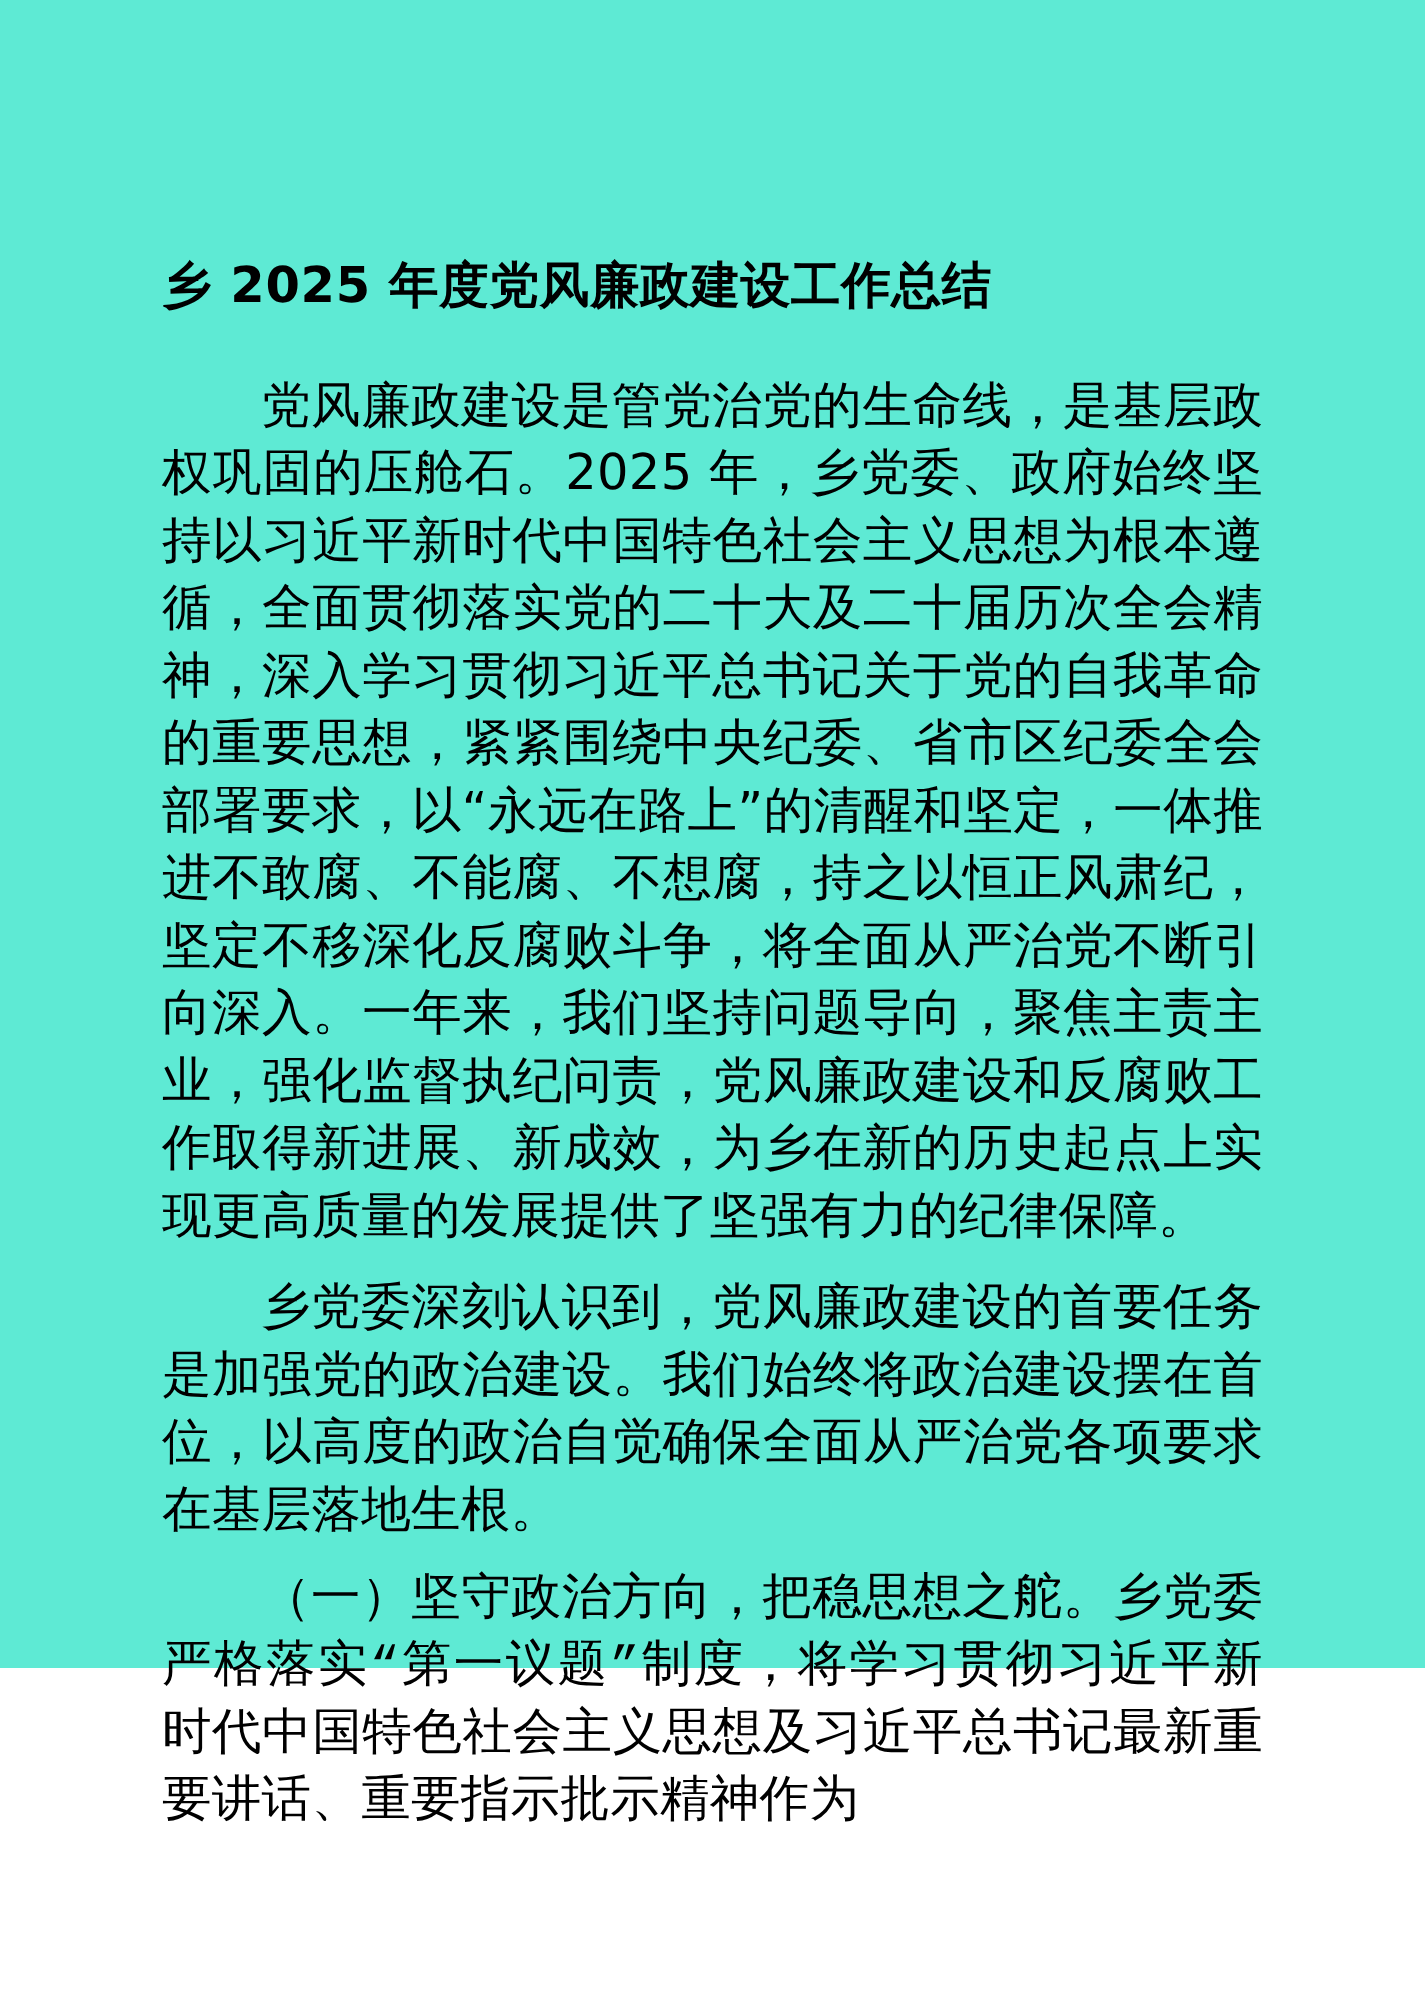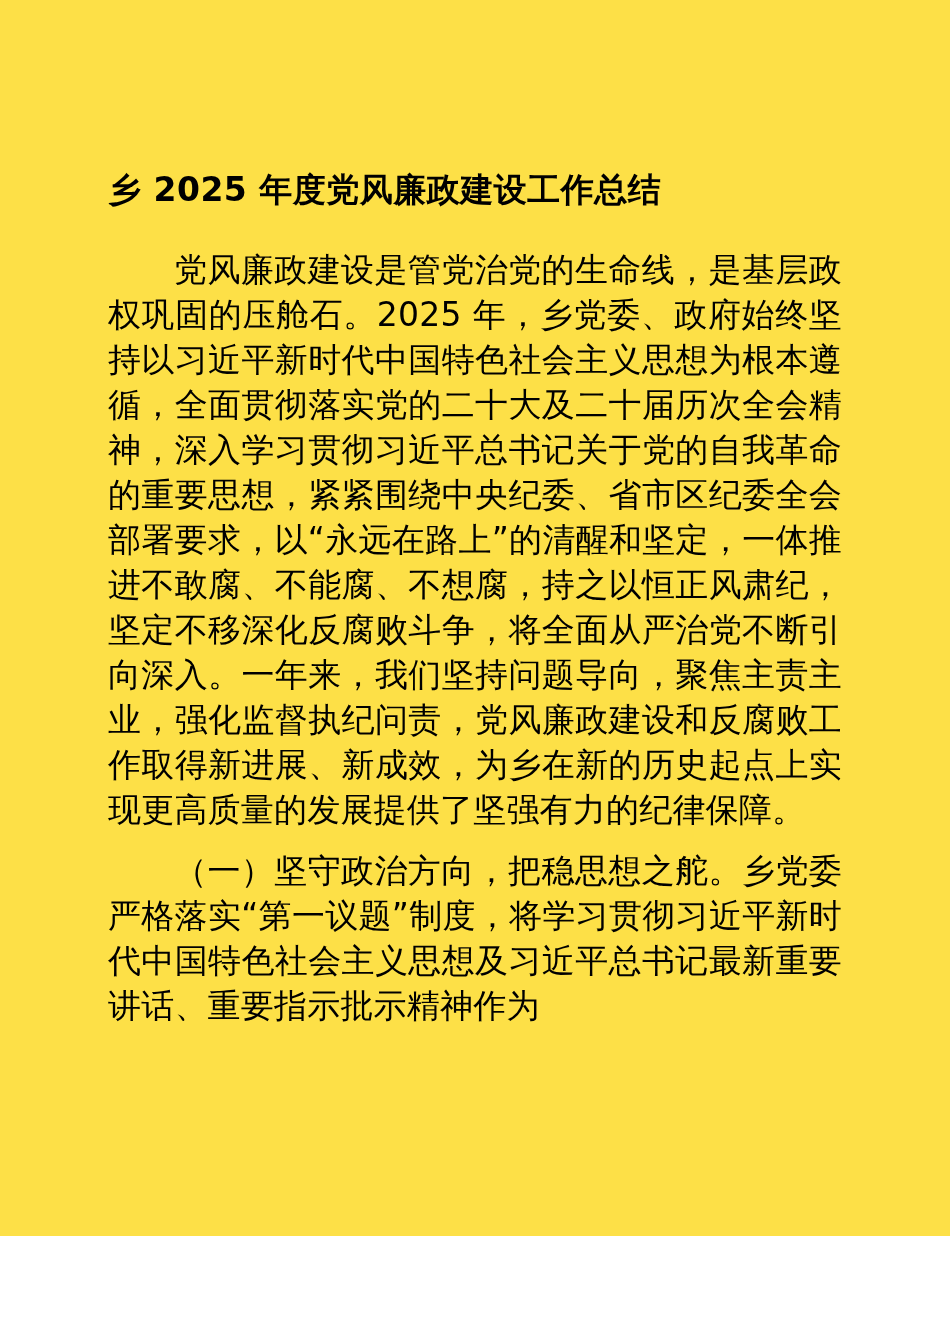--- a/index.html
+++ b/index.html
@@ -10,23 +10,23 @@
   body {
     width: 950px;
     height: 1344px;
     overflow: hidden;
     font-family: "Liberation Serif", "DejaVu Serif", serif;
     color: #000000;
   }
   .page {
     box-sizing: border-box;
     width: 950px;
-    height: 1236px;
+    height: 1112px;
     padding: 168px 108px 60px 108px;
-    background: #fde047;
+    background: #5eead4;
   }
   .doc-title {
     font-family: "DejaVu Sans", "Liberation Sans", sans-serif;
     font-weight: bold;
     font-size: 33px;
     line-height: 1.35;
     letter-spacing: 0.5px;
     margin: 0 0 34px 0;
     text-align: left;
     color: #000000;
@@ -37,28 +37,30 @@
     line-height: 45px;
     margin: 0 0 16px 0;
     text-align: justify;
     text-justify: inter-ideograph;
     text-indent: 2em;
     letter-spacing: 0.2px;
     color: #000000;
   }
   .para:last-child {
     margin-bottom: 0;
+    font-family: Liberation Mono, monospace;
   }
 </style>
 </head>
 <body>
 
 <div class="page">
 
   <h1 class="doc-title">乡 2025 年度党风廉政建设工作总结</h1>
 
   <p class="para">党风廉政建设是管党治党的生命线，是基层政权巩固的压舱石。2025 年，乡党委、政府始终坚持以习近平新时代中国特色社会主义思想为根本遵循，全面贯彻落实党的二十大及二十届历次全会精神，深入学习贯彻习近平总书记关于党的自我革命的重要思想，紧紧围绕中央纪委、省市区纪委全会部署要求，以“永远在路上”的清醒和坚定，一体推进不敢腐、不能腐、不想腐，持之以恒正风肃纪，坚定不移深化反腐败斗争，将全面从严治党不断引向深入。一年来，我们坚持问题导向，聚焦主责主业，强化监督执纪问责，党风廉政建设和反腐败工作取得新进展、新成效，为乡在新的历史起点上实现更高质量的发展提供了坚强有力的纪律保障。</p>
 
 
+  <p class="para">乡党委深刻认识到，党风廉政建设的首要任务是加强党的政治建设。我们始终将政治建设摆在首位，以高度的政治自觉确保全面从严治党各项要求在基层落地生根。</p>
 
   <p class="para">（一）坚守政治方向，把稳思想之舵。乡党委严格落实“第一议题”制度，将学习贯彻习近平新时代中国特色社会主义思想及习近平总书记最新重要讲话、重要指示批示精神作为</p>
 
 </div>
 
 </body></html>

